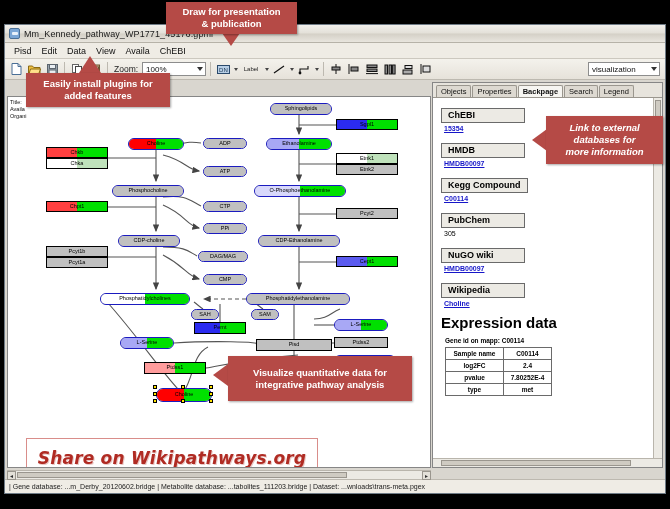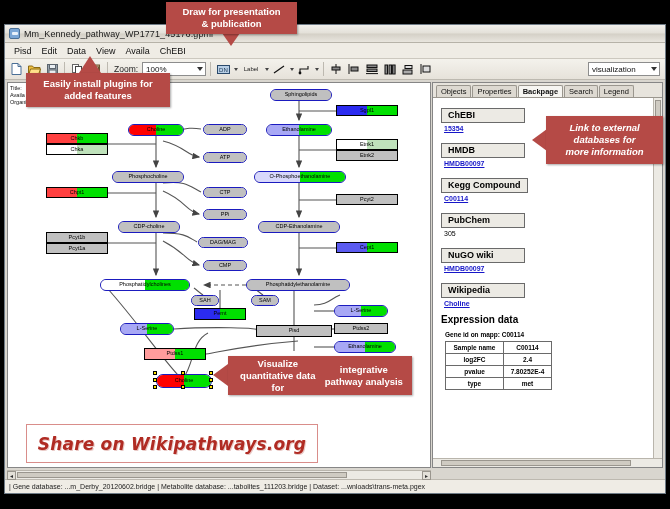--- a/index.html
+++ b/index.html
@@ -86,21 +86,21 @@
   }
 
   .workarea { flex: 1; display: flex; position: relative; background:#d9d6cf; min-height:0;}
 
   
   .canvas-wrap {
     position: relative;
     width: 424px;
     background: #ffffff;
     border: 1px solid #868686;
-    margin: 2px 1px 2px 2px;
+    margin: 16px 1px 2px 2px;
     overflow: hidden;
   }
   .meta-left {
     position: absolute; left: 2px; top: 2px;
     font-size: 5.5px; line-height: 7px; color: #111;
   }
 
   
   .node {
     position: absolute;
@@ -167,21 +167,21 @@
     margin-bottom: 2px;
   }
   .dblink {
     font-size: 7px; color: #1616c8; text-decoration: underline;
     display: block; margin: 0 0 7px 3px; font-weight: bold;
   }
   .dbplain {
     font-size: 7px; color: #000;
     display: block; margin: 0 0 7px 3px;
   }
-  .exprhead { font-size: 10px; font-weight: bold; color:#000; margin: 2px 0 6px 0;}
+  .exprhead { font-size: 15px; font-weight: bold; color:#000; margin: 2px 0 6px 0;}
   .genid { font-size: 6.5px; color: #000; margin: 0 0 3px 4px; font-weight:bold;}
   table.expr { border-collapse: collapse; margin-left: 4px; }
   table.expr td {
     border: 1px solid #6a6a6a;
     font-size: 6.5px; font-weight: bold; color: #000;
     text-align: center; padding: 2px 4px;
     background: #fff;
   }
   table.expr td.k { width: 58px; }
   table.expr td.v { width: 48px; }
@@ -722,19 +722,19 @@
   </div>
   <div class="arrow-up" style="left:79px;top:56px;"></div>
 
   <div class="callout" style="left:546px;top:116px;width:117px;height:48px;flex-direction:column;font-style:italic;">
     <div>Link  to external</div>
     <div>databases  for</div>
     <div>more information</div>
   </div>
   <div class="arrow-lf" style="left:532px;top:129px;"></div>
 
-  <div class="callout" style="left:228px;top:356px;width:184px;height:39px;">
+  <div class="callout" style="left:228px;top:356px;width:184px;height:45px;flex-direction:column;">
     <div>Visualize quantitative data  for</div>
     <div>integrative pathway analysis</div>
   </div>
   <div class="arrow-lf" style="left:213px;top:364px;"></div>
 
 </div>
 
 </body></html>

